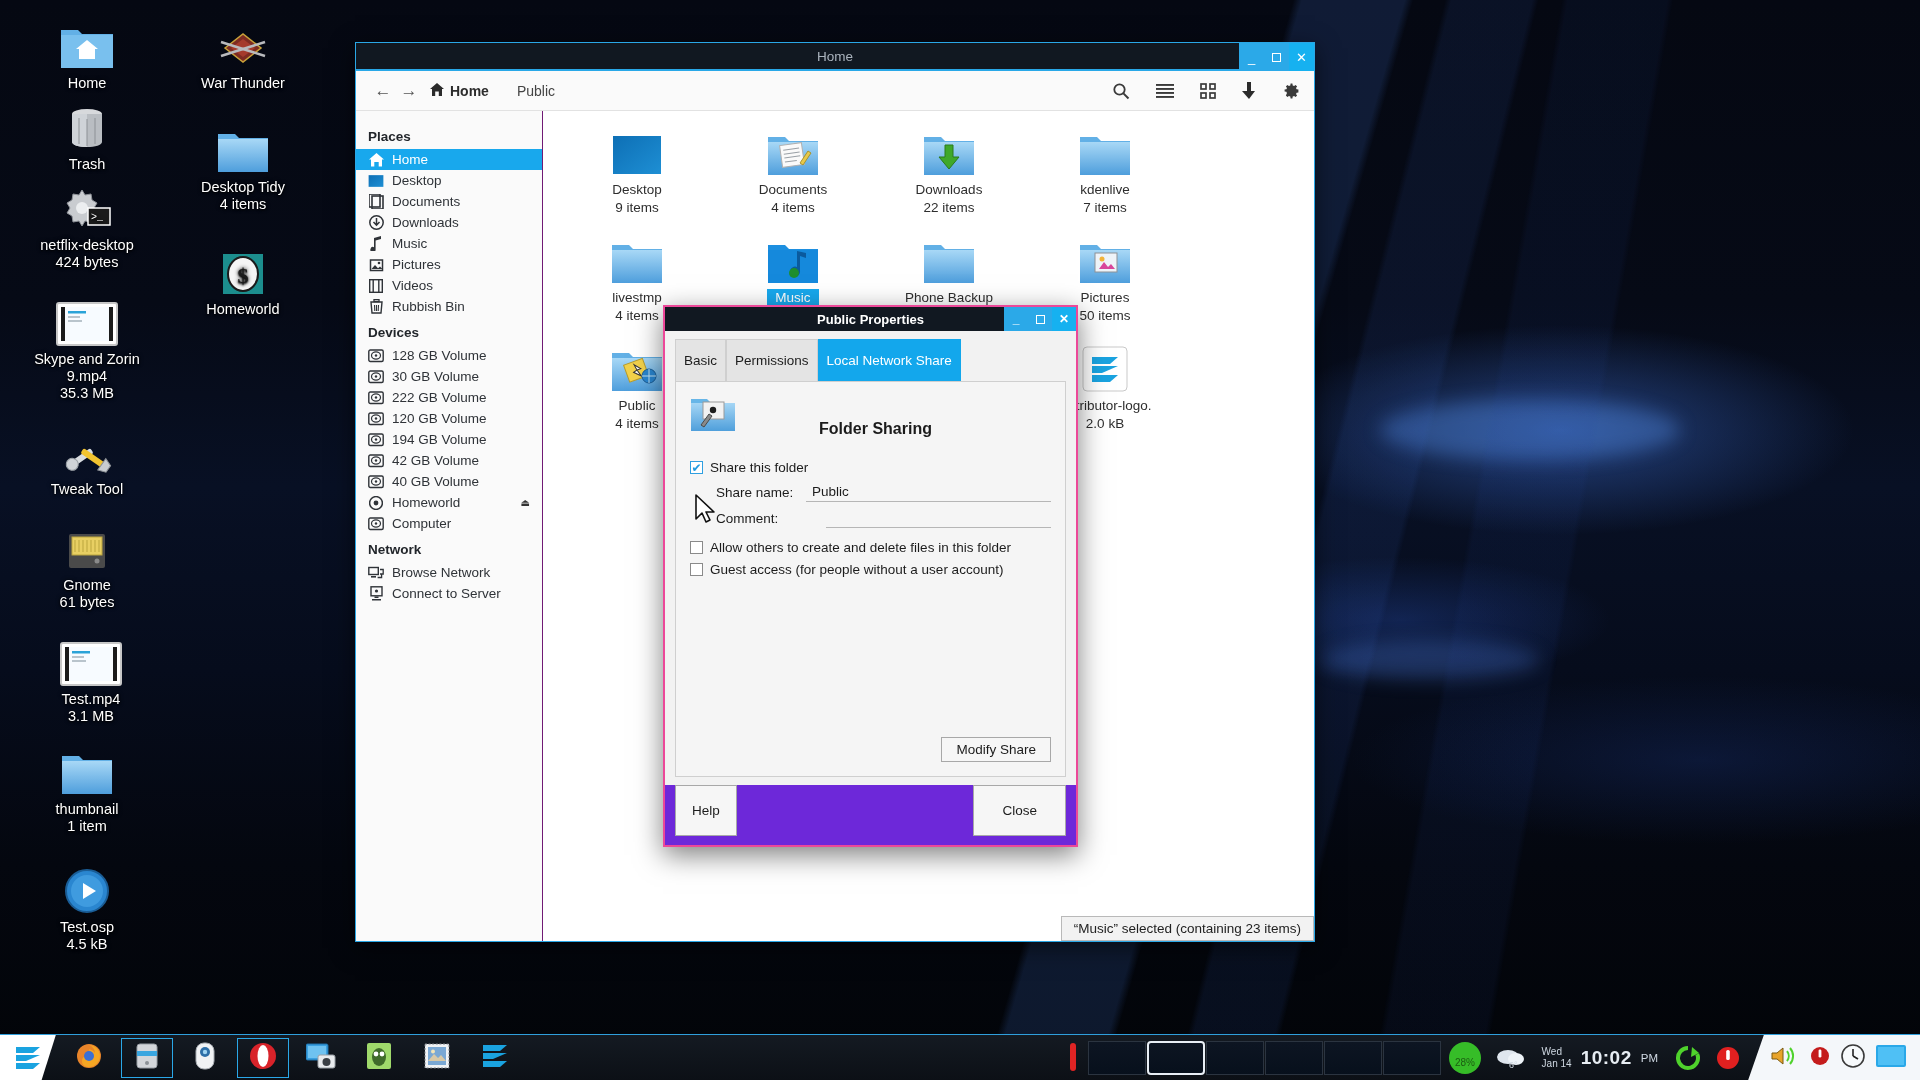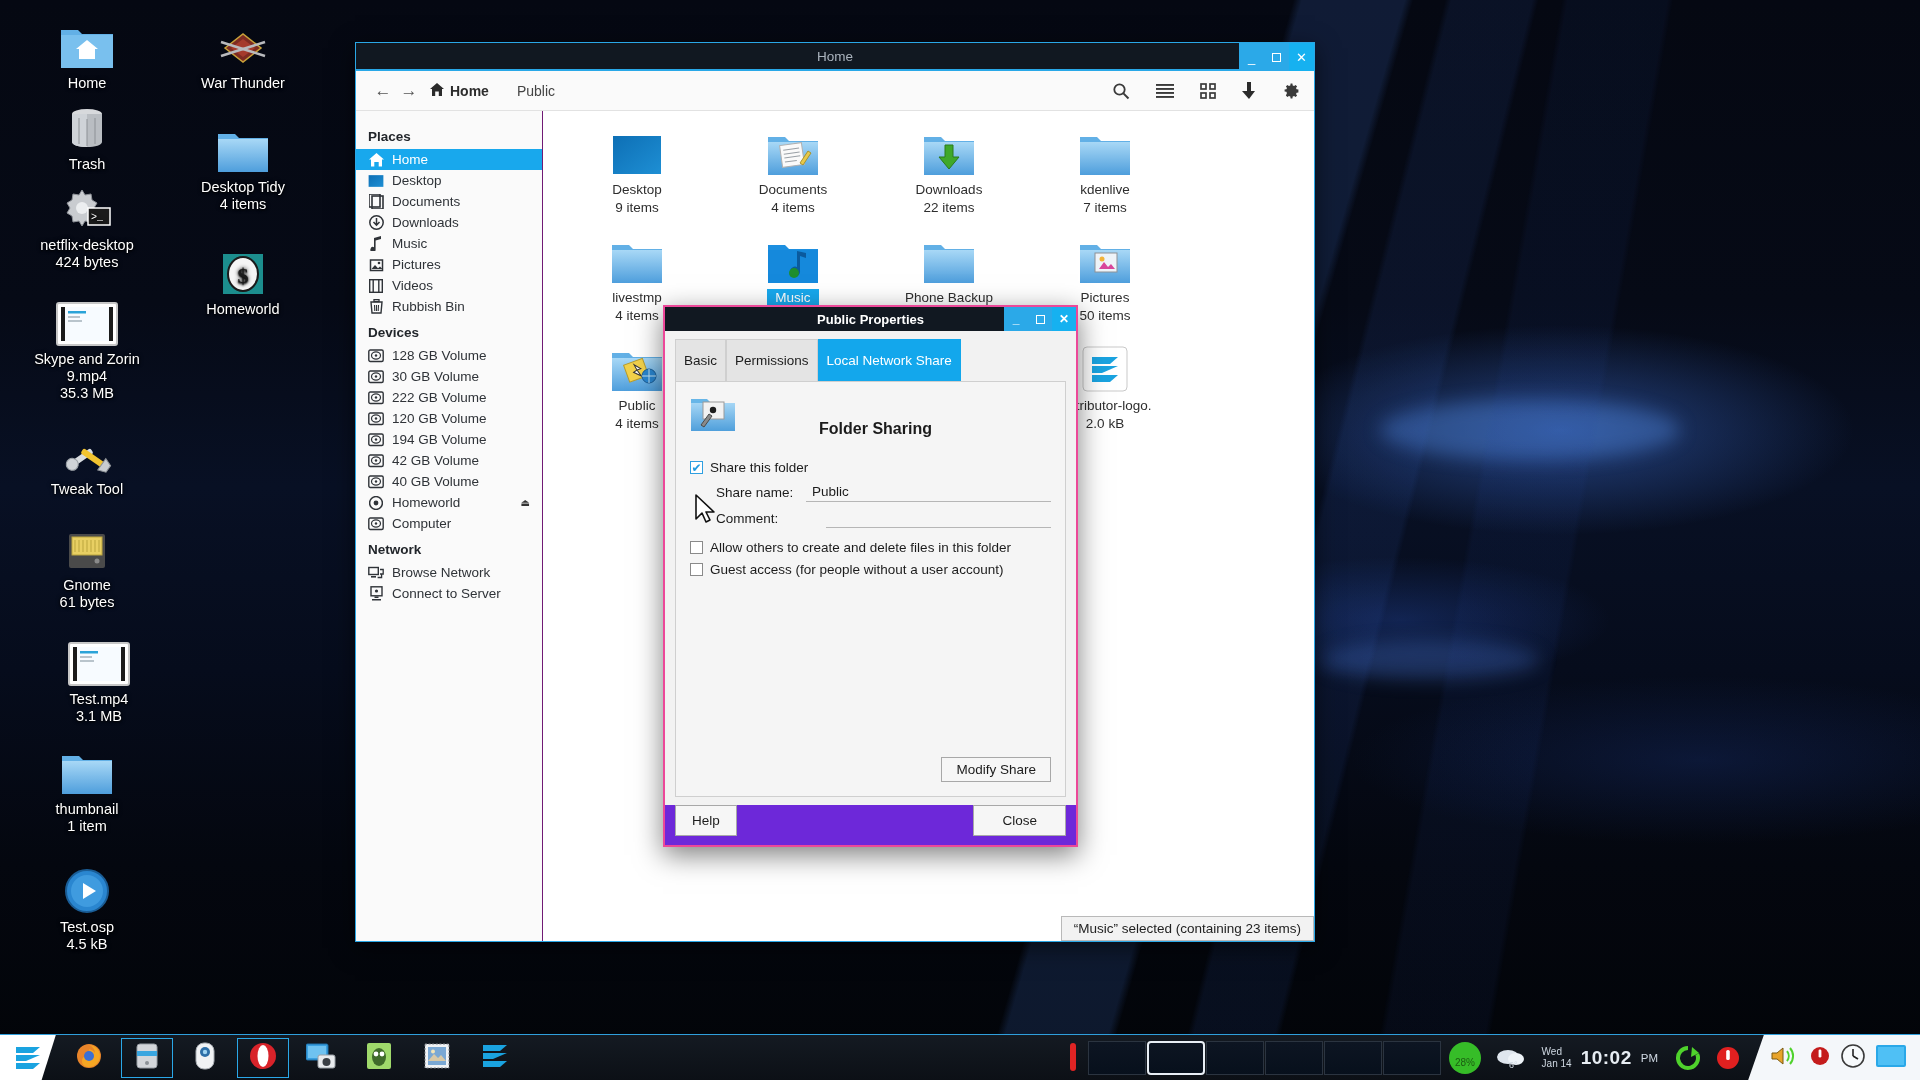--- a/index.html
+++ b/index.html
@@ -290,21 +290,21 @@
             <line x1="28" y1="10" x2="28" y2="22"></line>
             <line x1="32" y1="10" x2="32" y2="22"></line>
             <line x1="36" y1="10" x2="36" y2="22"></line>
           </g>
           <circle cx="34" cy="31" r="2.5" fill="#8a8a8a"></circle>
         </svg>
       </div>
       <span class="nm">Gnome</span>
       <span class="sz">61 bytes</span>
     </div>
-    <div class="dicon" style="left: 36px; top: 630px;">
+    <div class="dicon" style="left: 28px; top: 630px;">
       <div class="gfx">
         <svg width="62" height="44" viewBox="0 0 62 44">
           <rect x="1" y="1" width="60" height="42" rx="2" fill="#fff" stroke="#c7c7c7" stroke-width="2"></rect>
           <rect x="5" y="5" width="52" height="34" fill="#f7fbff"></rect>
           <rect x="5" y="5" width="4" height="34" fill="#1b1b1b"></rect>
           <rect x="53" y="5" width="4" height="34" fill="#1b1b1b"></rect>
           <rect x="12" y="9" width="18" height="2.5" fill="#2ba3d8"></rect>
           <rect x="12" y="14" width="12" height="2" fill="#b9c4cc"></rect>
           <rect x="12" y="18" width="14" height="2" fill="#b9c4cc"></rect>
         </svg>
@@ -891,21 +891,21 @@
       </div>
 
       <div id="modifyrow">
         <button class="btn">Modify Share</button>
       </div>
     </div>
   </div>
 
   <div id="dlg-foot">
     <button class="btn" style="padding:4px 16px">Help</button>
-    <button class="btn" style="padding:7px 28px">Close</button>
+    <button class="btn" style="padding:17px 28px">Close</button>
   </div>
 </div>
 
 <div id="cursor">
   <svg width="22" height="31" viewBox="0 0 22 31">
       <path d="M1 1l0 24 6-6 4 9 4-2-4-8h8z" fill="#fff" stroke="#111" stroke-width="1.6" stroke-linejoin="round"></path>
     </svg>
 </div>
 
 <div id="taskbar">

